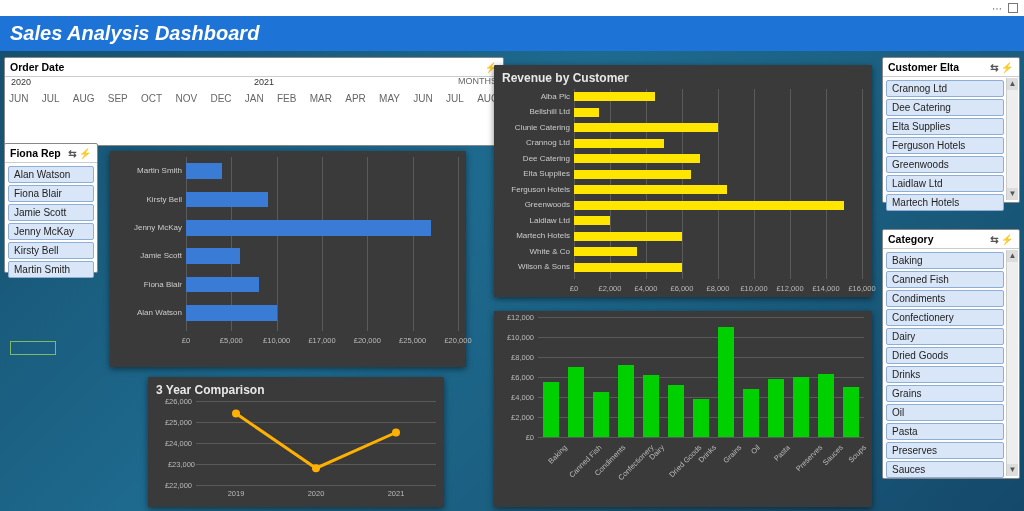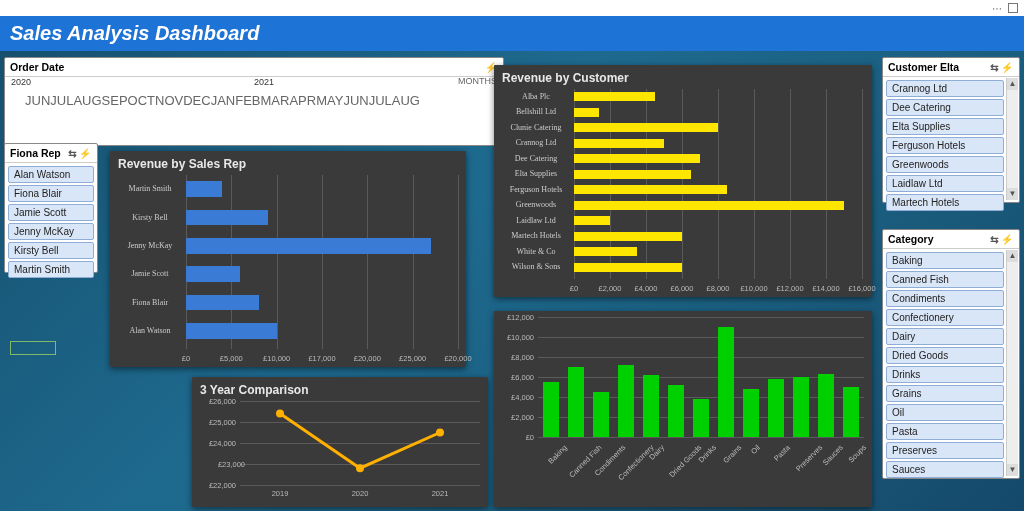--- a/index.html
+++ b/index.html
@@ -15,31 +15,31 @@
   .panel-header .icons { display:flex; gap:3px; }
   .panel-header .icons span { color:#555; font-size:10px; }
   .slicer-body { padding:3px; overflow:hidden; }
   .slicer-item { background:#d9e6f7; border:1px solid #8faed7; border-radius:2px; padding:2px 5px; margin-bottom:2px; font-size:10px; color:#222; cursor:pointer; white-space:nowrap; overflow:hidden; text-overflow:ellipsis;}
   .vscroll { position:absolute; right:1px; top:20px; bottom:2px; width:12px; background:#eee; border-left:1px solid #ccc; }
   .vscroll .up, .vscroll .down { height:12px; text-align:center; font-size:8px; line-height:12px; color:#555; background:#ddd;}
   .vscroll .down { position:absolute; bottom:0; left:0; right:0;}
   
   .timeline-range { color:#1e73d6; font-size:10px; padding:2px 6px 0;}
   .timeline-months { position:absolute; right:6px; top:18px; font-size:9px; color:#666;}
-  .timeline-axis { display:flex; justify-content:flex-start; padding:6px 20px 4px; font-size:13px; color:#666;}
+  .timeline-axis { display:flex; justify-content:space-between; padding:6px 4px 4px; font-size:10px; color:#666;}
   .timeline-years { display:flex; padding:0 6px; font-size:9px; color:#333;}
   .timeline-years span { flex:1; text-align:left;}
   
   .chart-card { position:absolute; background:#3a3a3a; color:#ddd; border-radius:1px; padding:6px 8px 4px; box-shadow:0 2px 6px rgba(0,0,0,.5);}
   .chart-title { text-align:left; font-weight:600; font-size:12px; color:#e8e8e8; margin-bottom:4px;}
   .plot { position:relative; }
   .grid-v, .grid-h { position:absolute; background:#5a5a5a; }
   .grid-v { width:1px; top:0; bottom:14px; }
   .grid-h { height:1px; left:36px; right:0; }
-  .cat-label { position:absolute; font-size:8px; color:#ccc; text-align:center;font-family:Liberation Serif, serif; }
+  .cat-label { position:absolute; font-size:8px; color:#ccc; text-align:right; }
   .x-tick { position:absolute; font-size:7.5px; color:#bbb; transform:translateX(-50%);}
   .y-tick { position:absolute; font-size:7.5px; color:#bbb; text-align:right;}
   .bar { position:absolute; }
   .small-sel { position:absolute; border:1px solid #7fb96a; width:46px; height:14px; left:10px; top:290px;}
 </style>
 </head>
 <body>
 
 <div class="window-bar">
   <span style="border:none;">⋯</span>
@@ -145,21 +145,20 @@
         <div class="slicer-item">Preserves</div>
         <div class="slicer-item">Sauces</div>
       </div>
     <div class="vscroll">
         <div class="up">▲</div>
         <div class="down">▼</div>
       </div>
   </div>
 
   <div class="chart-card" style="left:110px; top:100px; width:356px; height:216px;">
-    <div class="chart-title">Revenue by Sales Rep</div>
     <div class="plot" id="plot-rep" style="height:188px;">
         <div class="grid-v" style="left: 68px; bottom: 14px; top: 0px;"></div>
         <div class="x-tick" style="left: 68px; bottom: 0px;">£0</div>
         <div class="grid-v" style="left: 113.333px; bottom: 14px; top: 0px;"></div>
         <div class="x-tick" style="left: 113.333px; bottom: 0px;">£5,000</div>
         <div class="grid-v" style="left: 158.667px; bottom: 14px; top: 0px;"></div>
         <div class="x-tick" style="left: 158.667px; bottom: 0px;">£10,000</div>
         <div class="grid-v" style="left: 204px; bottom: 14px; top: 0px;"></div>
         <div class="x-tick" style="left: 204px; bottom: 0px;">£17,000</div>
         <div class="grid-v" style="left: 249.333px; bottom: 14px; top: 0px;"></div>
@@ -224,27 +223,27 @@
         <div class="bar" style="left: 72px; top: 127.41px; height: 8.68px; width: 36px; background: rgb(255, 230, 0);"></div>
         <div class="cat-label" style="left: 0px; width: 68px; top: 142.25px;">Martech Hotels</div>
         <div class="bar" style="left: 72px; top: 142.91px; height: 8.68px; width: 108px; background: rgb(255, 230, 0);"></div>
         <div class="cat-label" style="left: 0px; width: 68px; top: 157.75px;">White &amp; Co</div>
         <div class="bar" style="left: 72px; top: 158.41px; height: 8.68px; width: 63px; background: rgb(255, 230, 0);"></div>
         <div class="cat-label" style="left: 0px; width: 68px; top: 173.25px;">Wilson &amp; Sons</div>
         <div class="bar" style="left: 72px; top: 173.91px; height: 8.68px; width: 108px; background: rgb(255, 230, 0);"></div>
       </div>
   </div>
 
-  <div class="chart-card" style="left:148px; top:326px; width:296px; height:130px;margin-left:44px;">
+  <div class="chart-card" style="left:148px; top:326px; width:296px; height:130px;">
     <div class="chart-title">3 Year Comparison</div>
     <div class="plot" id="plot-year" style="height:104px;">
         <div class="grid-h" style="left: 40px; top: 84px;"></div>
         <div class="y-tick" style="left: 0px; width: 36px; top: 80px;">£22,000</div>
         <div class="grid-h" style="left: 40px; top: 63px;"></div>
-        <div class="y-tick" style="left: 9px; width: 36px; top: 59px;">£23,000</div>
+        <div class="y-tick" style="left: 3px; width: 36px; top: 59px;">£23,000</div>
         <div class="grid-h" style="left: 40px; top: 42px;"></div>
         <div class="y-tick" style="left: 0px; width: 36px; top: 38px;">£24,000</div>
         <div class="grid-h" style="left: 40px; top: 21px;"></div>
         <div class="y-tick" style="left: 0px; width: 36px; top: 17px;">£25,000</div>
         <div class="grid-h" style="left: 40px; top: 0px;"></div>
         <div class="y-tick" style="left: 0px; width: 36px; top: -4px;">£26,000</div>
         <div class="x-tick" style="left: 80px; top: 88px;">2019</div>
         <div class="x-tick" style="left: 160px; top: 88px;">2020</div>
         <div class="x-tick" style="left: 240px; top: 88px;">2021</div>
         <svg width="100%" height="84" style="position: absolute; left: 0px; top: 0px;">

